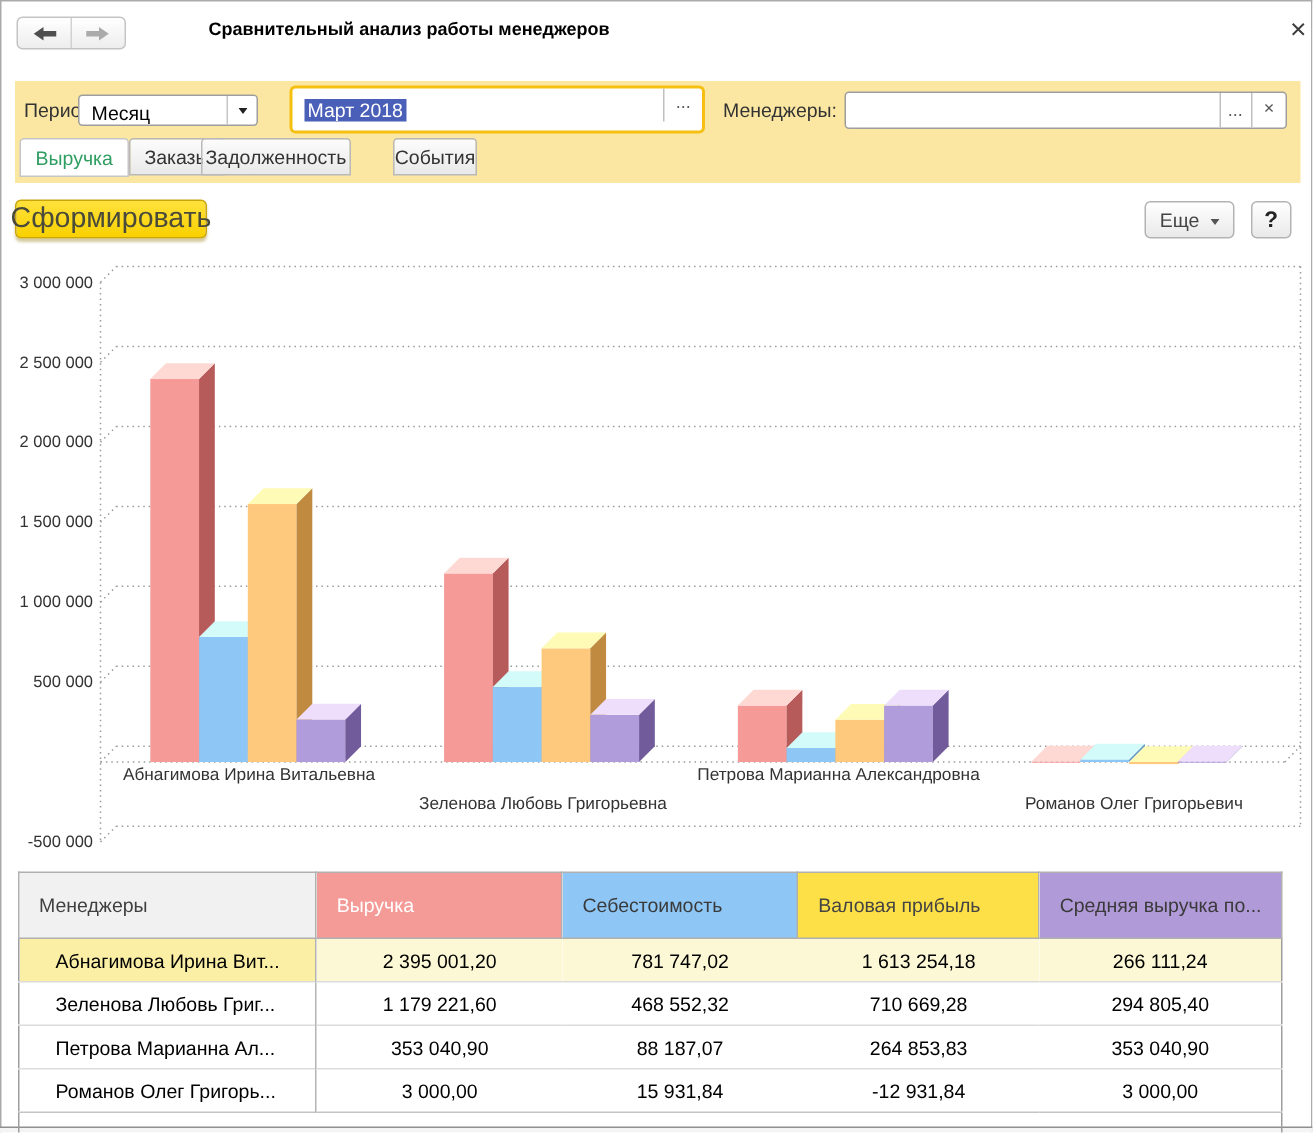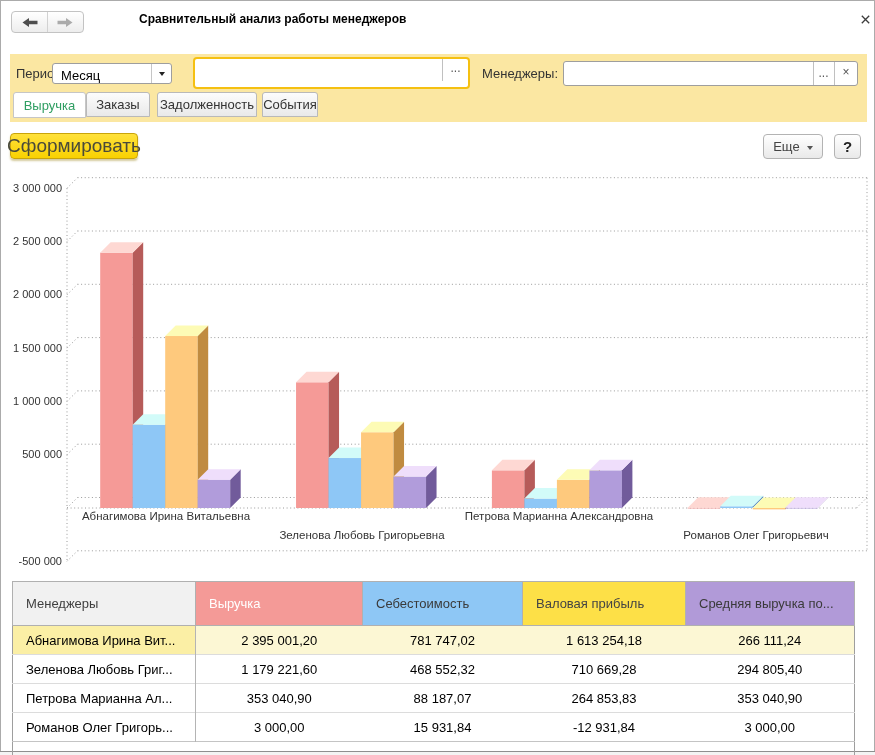--- a/index.html
+++ b/index.html
@@ -27,21 +27,21 @@
 .inp .d2{position:absolute;right:22px;top:0;width:1px;height:23px;background:#c0c0c0}
 .inp .dots{position:absolute;right:24px;top:2px;width:19px;text-align:center;color:#555;font-size:12px;line-height:19px}
 .inp .x{position:absolute;right:0;top:0;width:22px;text-align:center;color:#555;font-size:12px;line-height:21px}
 .tab{top:92px;height:25px;border:1px solid #b9b9b9;border-radius:3px 3px 0 0;font-size:13px;display:flex;align-items:center;justify-content:center;background:linear-gradient(#fcfcfc,#e9e9e9);color:#333}
 .tabact{background:#fff;color:#2f9e62;border-color:#c6c6c6;height:26px}
 .genbtn{left:10px;top:133px;width:128px;height:26px;background:linear-gradient(#ffe13b,#f9d101);border:1px solid #c9a40b;border-radius:4px;box-shadow:0 2px 2px rgba(160,140,40,.45);font-size:19px;color:#4a4a3a;display:flex;align-items:center;justify-content:center}
 .morebtn{left:763px;top:134px;width:60px;height:25px;background:linear-gradient(#ffffff,#e9e9e9);border:1px solid #b3b3b3;border-radius:4px;font-size:13px;color:#444;display:flex;align-items:center;justify-content:center}
 .qbtn{left:834px;top:134px;width:27px;height:25px;background:linear-gradient(#ffffff,#e9e9e9);border:1px solid #b3b3b3;border-radius:4px;font-size:15px;font-weight:bold;color:#222;display:flex;align-items:center;justify-content:center}
 table.tbl{position:absolute;left:12px;top:581px;width:843px;border-collapse:collapse;font-size:13px;border:1px solid #9e9e9e}
 .tbl th{border:1px solid #b0b0b0;padding:14px 13px;height:30px;font-weight:normal;white-space:nowrap;overflow:hidden;text-align:left}
-.tbl td{padding:0 13px;height:29px;font-weight:normal;white-space:nowrap;overflow:hidden;border-top:1px solid #dcdcdc}
+.tbl td{padding:0 24px;height:29px;font-weight:normal;white-space:nowrap;overflow:hidden;border-top:1px solid #dcdcdc}
 .tbl td.nm{border-right:1px solid #b4b4b4}
 .tbl .num{text-align:center}
 .tbl .nm{text-align:left}
 .tbl td.emp{border-top:1px solid #c4c4c4;height:19px}
 </style></head>
 <body>
 <div class="abs frame"></div>
 <div class="abs btm1"></div>
 <div class="abs btm2"></div>
 
@@ -68,34 +68,37 @@
 <div class="abs combo">
     <span class="txt">Месяц</span>
     <span class="arr">
       <svg width="6" height="4" viewBox="0 0 6 4">
         <path d="M0 0 L6 0 L3 4 Z" fill="#222"></path>
       </svg>
     </span>
   </div>
 <div class="abs ring">
     <div class="abs ringin">
+      <div class="abs mfield">
+        <span class="msel">Март 2018</span>
+      </div>
       <div class="mdots">...</div>
     </div>
   </div>
 <div class="abs lbl" style="left:482px;top:66px">Менеджеры:</div>
 <div class="abs inp">
     <span class="d1"></span>
     <span class="d2"></span>
     <span class="dots">...</span>
     <span class="x">×</span>
   </div>
 
 <div class="abs tab tabact" style="left:13px;width:73px">Выручка</div>
 <div class="abs tab" style="left:86px;width:64px">Заказы</div>
-<div class="abs tab" style="left:157px;width:100px">Задолженность</div>
+<div class="abs tab" style="left:134px;width:100px">Задолженность</div>
 <div class="abs tab" style="left:262px;width:56px">События</div>
 
 <div class="abs genbtn">Сформировать</div>
 <div class="abs morebtn">Еще&nbsp;&nbsp;<svg width="6" height="4" viewBox="0 0 6 4" style="margin-top:2px">
       <path d="M0 0 L6 0 L3 4 Z" fill="#555"></path>
     </svg></div>
 <div class="abs qbtn">?</div>
 
 <svg width="875" height="580" viewBox="0 0 875 580" style="position:absolute;left:0;top:0;font-family:'Liberation Sans',sans-serif">
     <line x1="77.5" y1="177.7" x2="867" y2="177.7" stroke="#9a9a9a" stroke-width="1" stroke-dasharray="1 2.6"></line>

